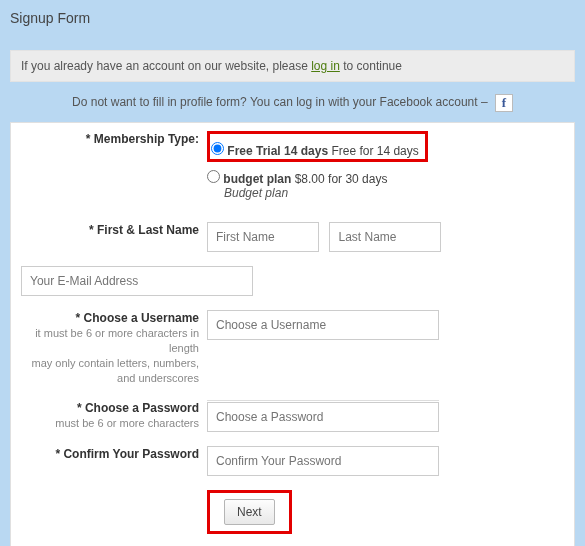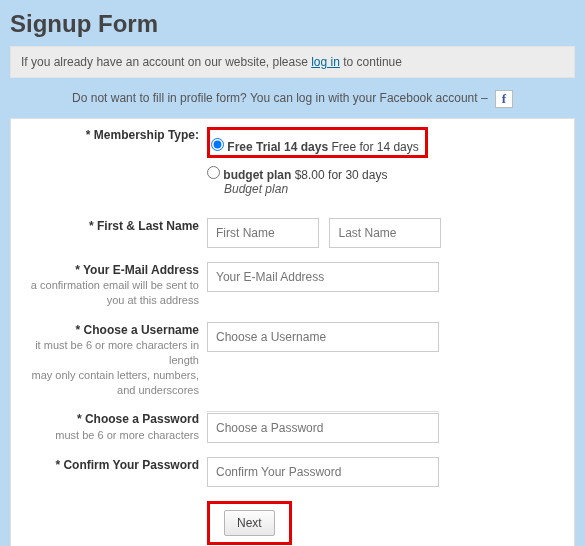--- a/index.html
+++ b/index.html
@@ -1,20 +1,20 @@
 <!DOCTYPE html>
 <html><head>
 <meta charset="utf-8">
 <style>
 * { box-sizing: border-box; margin: 0; padding: 0; }
 body { font-family: Arial, Helvetica, sans-serif; background: #b9d8f2; width: 585px; height: 546px; overflow: hidden; color: #444; }
 .page { padding: 6px; }
-h2.title { font-size: 24px; font-weight: 700; color: #444; margin: 4px 0 8px 4px; }
+h2.title { font-size: 14px; font-weight: 400; color: #444; margin: 4px 0 24px 4px; }
 .notice { background: #ececec; border: 1px solid #e3e3e3; padding: 8px 10px; font-size: 12px; color: #555; margin: 0 4px 12px 4px; }
-.notice a { color: #0369a1; text-decoration: underline; cursor: pointer; }
+.notice a { color: #4d7c0f; text-decoration: underline; cursor: pointer; }
 .fb-line { text-align: center; font-size: 12px; color: #555; margin-bottom: 10px; }
 .fb-icon { display: inline-block; width: 18px; height: 18px; border: 1px solid #bbb; vertical-align: middle; margin-left: 4px; text-align: center; line-height: 16px; font-weight: bold; color: #3b5998; font-family: serif; font-size: 13px; background: #fff; }
 .form-card { background: #fff; border: 1px solid #e0e0e0; margin: 0 4px; padding: 8px 10px 14px 10px; }
 .row { display: flex; margin-bottom: 14px; }
 .labelcol { width: 186px; text-align: right; padding-right: 8px; font-size: 12px; color: #555; line-height: 1.35; }
 .labelcol .req { color: #333; }
 .labelcol .main { font-weight: bold; color: #333; display: block; }
 .labelcol .hint { color: #888; font-size: 11px; display: block; }
 .fieldcol { flex: 1; }
 .radio-group { font-size: 12px; }
@@ -72,24 +72,20 @@
       <div class="labelcol">
           <span class="main"><span class="req">* </span><span>First &amp; Last Name</span></span>
         </div>
       <div class="fieldcol">
         <input type="text" class="half" placeholder="First Name" style="">
         <input type="text" class="half" placeholder="Last Name" style="">
       </div>
     </div>
 
     <div class="row">
-      <div class="labelcol">
-        <span class="main"><span class="req">* </span><span>Your E-Mail Address</span></span>
-        <span class="hint">a confirmation email will be sent to you at this address</span>
-      </div>
       <div class="fieldcol"><input type="email" placeholder="Your E-Mail Address" style=""></div>
     </div>
 
     <div class="row">
       <div class="labelcol">
         <span class="main"><span class="req">* </span><span>Choose a Username</span></span>
         <span class="hint">it must be 6 or more characters in length</span>
         <span class="hint">may only contain letters, numbers, and underscores</span>
       </div>
       <div class="fieldcol"><input type="text" placeholder="Choose a Username" style=""></div>

